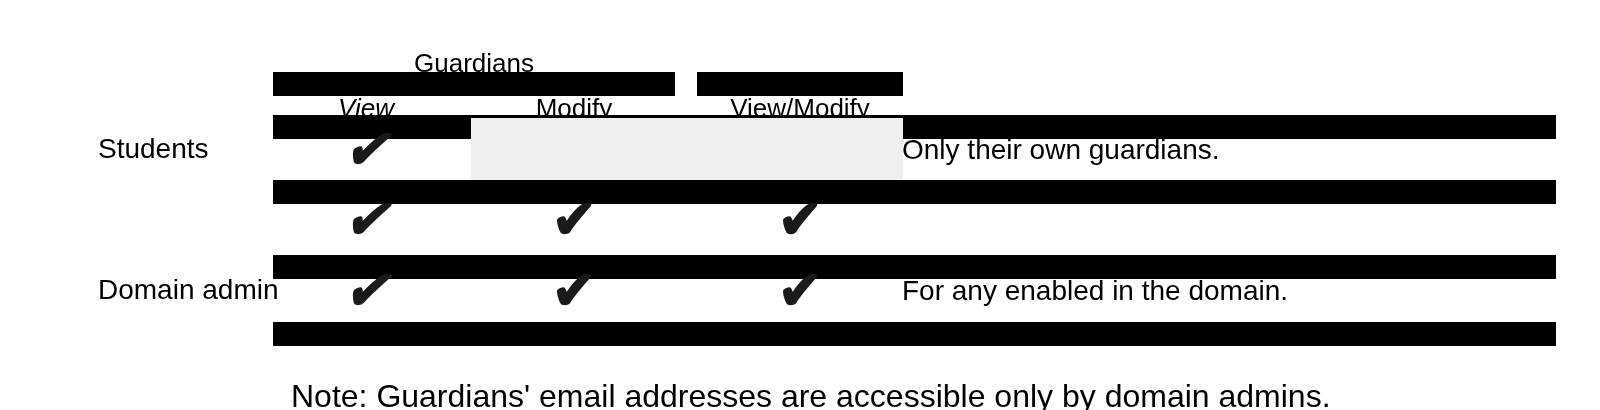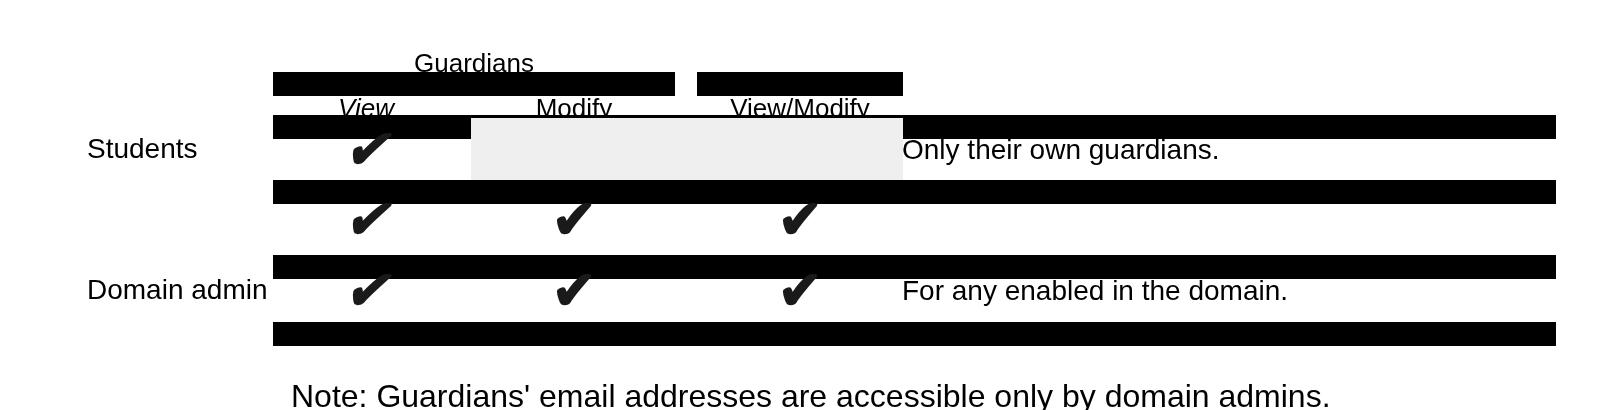--- a/index.html
+++ b/index.html
@@ -66,21 +66,21 @@
     background: var(--disabled-cell);
   }
 
   .row { position: absolute; left: 0; width: 1600px; }
   .row-students    { top: 94px;  height: 62px; }
   .row-teachers    { top: 159px; height: 72px; }
   .row-domainadmin { top: 234px; height: 64px; }
 
   .row .rlabel {
     position: absolute;
-    left: 51px;
+    left: 62px;
     top: 0;
     height: 100%;
     display: flex;
     align-items: center;
     font-size: 28px;
   }
   .row .cell {
     position: absolute;
     top: 0;
     height: 100%;

